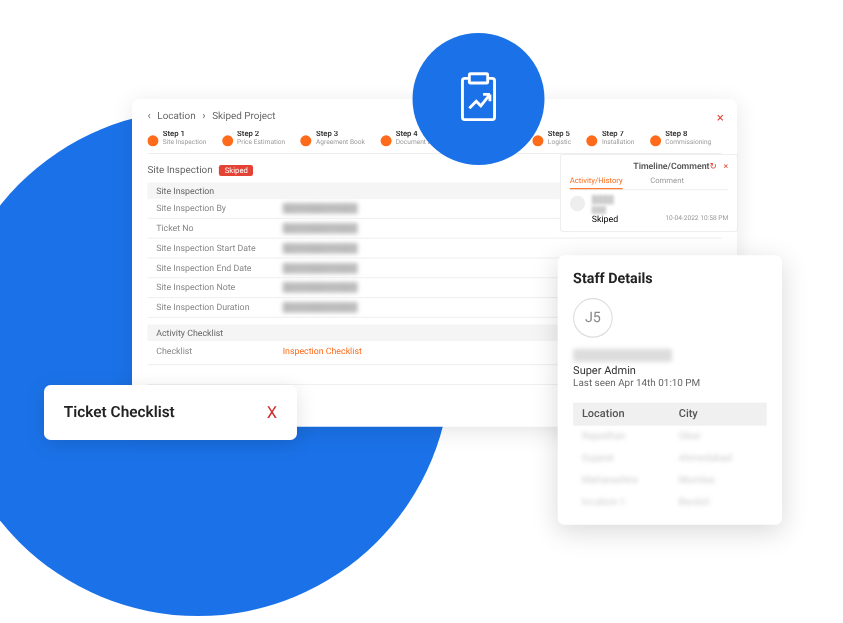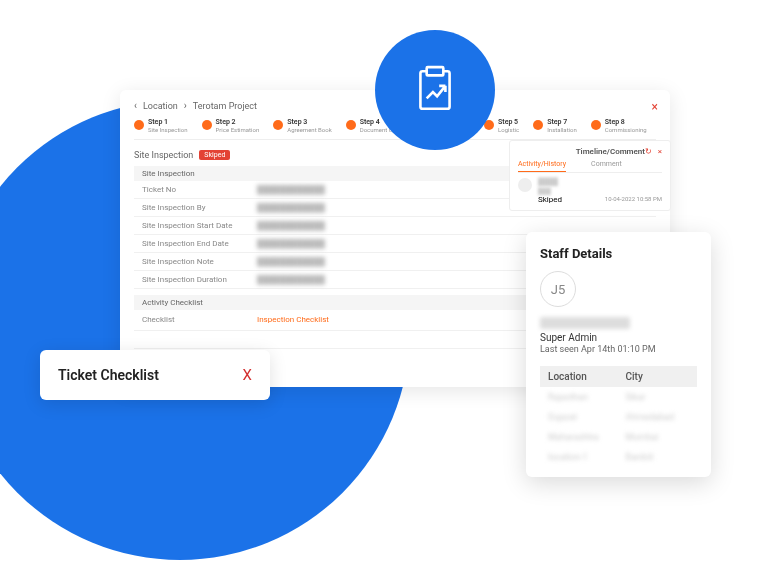--- a/index.html
+++ b/index.html
@@ -10,21 +10,21 @@
     .icon-circle { position: absolute; width: 120px; height: 120px; background: #1b72e8; border-radius: 50%; left: 375px; top: 30px; z-index: 5; display: flex; align-items: center; justify-content: center; }
     .icon-circle svg { width: 50px; height: 50px; }
     
     .main-panel { position: absolute; left: 120px; top: 90px; width: 550px; background: #fff; border-radius: 6px; box-shadow: 0 4px 20px rgba(0,0,0,0.1); z-index: 3; padding: 10px 14px 20px; }
     
     .breadcrumb { display: flex; align-items: center; gap: 6px; font-size: 9px; color: #666; margin-bottom: 8px; }
     .breadcrumb .chev { font-size: 10px; }
     .close-main { position: absolute; right: 12px; top: 10px; color: #e34234; font-size: 12px; cursor: pointer; }
     
     .steps { display: flex; gap: 14px; border-bottom: 1px solid #eee; padding-bottom: 6px; margin-bottom: 10px; overflow: hidden; }
-    .step { display: flex; align-items: flex-start; gap: 4px; flex-shrink: 0; }
+    .step { display: flex; align-items: flex-end; gap: 4px; flex-shrink: 0; }
     .step-dot { width: 10px; height: 10px; border-radius: 50%; background: #ff6b1a; margin-top: 1px; }
     .step-txt { font-size: 7px; line-height: 1.1; }
     .step-txt .t { font-weight: 600; color: #333; }
     .step-txt .s { color: #999; font-size: 6px; }
     
     .section-title { display: flex; align-items: center; gap: 6px; margin-bottom: 6px; }
     .section-title .lbl { font-size: 9px; color: #666; }
     .badge { background: #e34234; color: #fff; font-size: 7px; padding: 1px 5px; border-radius: 2px; }
     
     .subheader { background: #f5f5f5; padding: 3px 8px; font-size: 8px; color: #666; margin-bottom: 0; }
@@ -48,21 +48,21 @@
     .tl-tab { font-size: 7px; color: #999; padding-bottom: 3px; }
     .tl-tab.active { color: #ff6b1a; border-bottom: 1px solid #ff6b1a; }
     .tl-item { display: flex; gap: 6px; }
     .tl-av { width: 14px; height: 14px; border-radius: 50%; background: #eee; }
     .tl-body { flex: 1; }
     .tl-body .r1 { display: flex; justify-content: space-between; }
     .tl-body .name { filter: blur(1.5px); color: #ccc; font-size: 7px; }
     .tl-body .date { font-size: 6px; color: #999; }
     .tl-body .r2 .lbl2 { filter: blur(1.5px); color: #ccc; font-size: 6px; }
     
-    .staff-panel { position: absolute; right: 55px; top: 232px; width: 185px; background: #fff; border-radius: 6px; box-shadow: 0 6px 24px rgba(0,0,0,0.15); z-index: 6; padding: 14px 14px 10px; }
+    .staff-panel { position: absolute; right: 55px; top: 232px; width: 204px; background: #fff; border-radius: 6px; box-shadow: 0 6px 24px rgba(0,0,0,0.15); z-index: 6; padding: 14px 14px 10px; }
     .staff-title { font-weight: 700; font-size: 13px; margin-bottom: 10px; color: #222; }
     .staff-user { display: flex; gap: 10px; margin-bottom: 12px; flex-direction: column; }
     .avatar { width: 36px; height: 36px; border-radius: 50%; border: 1px solid #ddd; display: flex; align-items: center; justify-content: center; font-size: 13px; color: #888; }
     .user-info .uname { filter: blur(2px); color: #ccc; font-size: 11px; height: 12px; width: 90px; background: #ddd; border-radius: 2px; margin-bottom: 3px; }
     .user-info .role { font-size: 10px; color: #333; margin-bottom: 1px; }
     .user-info .seen { font-size: 9px; color: #666; }
     
     .loc-table { width: 100%; }
     .loc-head { display: flex; background: #f0f0f0; padding: 5px 8px; font-size: 10px; color: #555; font-weight: 500; }
     .loc-head > div:first-child { width: 55%; }
@@ -87,21 +87,21 @@
     <path d="M16 32 L22 26 L26 30 L34 20 M34 20 L34 26 M34 20 L28 20"></path>
   </svg>
 </div>
 
 <div class="main-panel">
   <span class="close-main">×</span>
   <div class="breadcrumb">
     <span class="chev">‹</span>
     <span>Location</span>
     <span class="chev">›</span>
-    <span>Terotam Project</span>
+    <span>Skiped Project</span>
   </div>
 
   <div class="steps">
     <div class="step">
         <div class="step-dot"></div>
         <div class="step-txt">
           <div class="t">Step 1</div>
           <div class="s">Site Inspection</div>
         </div>
       </div>
@@ -157,25 +157,25 @@
 
   </div>
 
   <div class="section-title">
     <span class="lbl">Site Inspection</span>
     <span class="badge">Skiped</span>
   </div>
   <div class="subheader">Site Inspection</div>
 
   <div class="field-row">
+      <div class="flabel">Site Inspection By</div>
+      <div class="fval blur">████████████</div>
+    </div>
+  <div class="field-row">
       <div class="flabel">Ticket No</div>
-      <div class="fval blur">████████████</div>
-    </div>
-  <div class="field-row">
-      <div class="flabel">Site Inspection By</div>
       <div class="fval blur">████████████</div>
     </div>
   <div class="field-row">
       <div class="flabel">Site Inspection Start Date</div>
       <div class="fval blur">████████████</div>
     </div>
   <div class="field-row">
       <div class="flabel">Site Inspection End Date</div>
       <div class="fval blur">████████████</div>
     </div>

